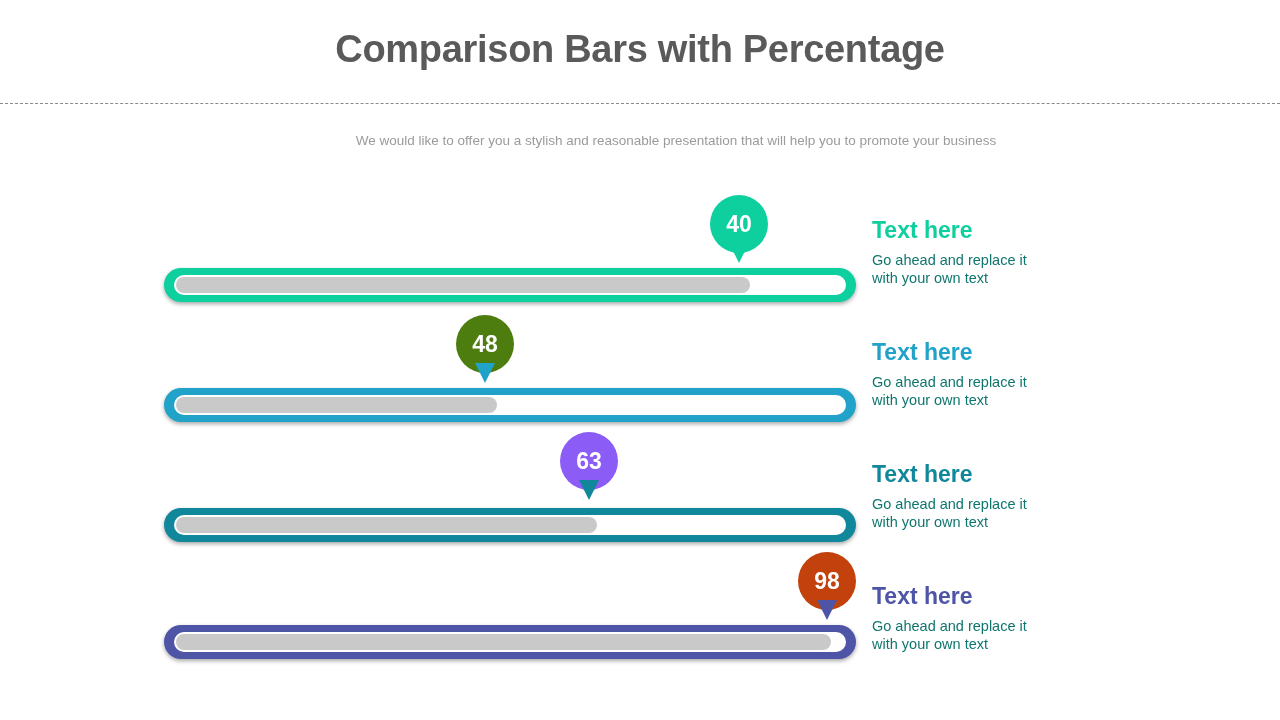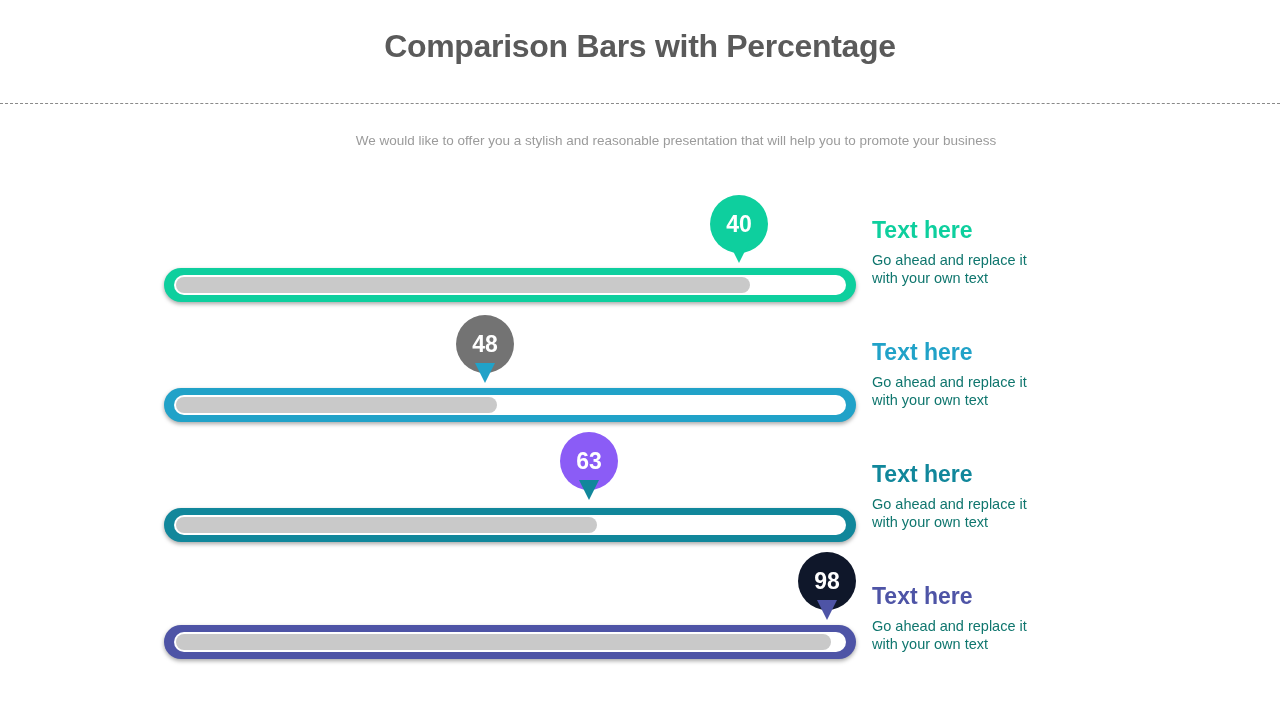--- a/index.html
+++ b/index.html
@@ -15,21 +15,21 @@
     position: relative;
   }
 
   
   #slide-title {
     position: absolute;
     top: 28px;
     left: 0;
     width: 1280px;
     text-align: center;
-    font-size: 32px;
+    font-size: 38px;
     font-weight: bold;
     color: #5a5a5a;
     letter-spacing: -0.3px;
   }
 
   #title-divider {
     position: absolute;
     top: 103px;
     left: 0;
     width: 1280px;
@@ -159,21 +159,21 @@
   </div>
   <div class="row-text" id="text-0" style="top: 218px;">
     <div class="row-heading" id="head-0" style="color: rgb(14, 207, 158);">Text here</div>
     <div class="row-desc">Go ahead and replace it
 with your own text</div>
   </div>
 </div>
 
 <div class="row" id="row-1" style="top: 0px;">
   <div class="badge-wrap" id="badge-1" style="left: 456px; top: 315px;">
-    <div class="badge-circle" style="background: #737373;">48</div>
+    <div class="badge-circle" style="background: #4d7c0f;">48</div>
     <div class="badge-tail" style="border-top-color: rgb(33, 162, 200);"></div>
   </div>
   <div class="bar-outer" id="bar-1" style="top: 388px; background: rgb(33, 162, 200);">
     <div class="bar-inner">
       <div class="bar-fill" id="fill-1" style="width: 320.64px;"></div>
     </div>
   </div>
   <div class="row-text" id="text-1" style="top: 340px;">
     <div class="row-heading" id="head-1" style="color: rgb(33, 162, 200);">Text here</div>
     <div class="row-desc">Go ahead and replace it
@@ -193,21 +193,21 @@
   </div>
   <div class="row-text" id="text-2" style="top: 462px;">
     <div class="row-heading" id="head-2" style="color: rgb(17, 135, 155);">Text here</div>
     <div class="row-desc">Go ahead and replace it
 with your own text</div>
   </div>
 </div>
 
 <div class="row" id="row-3" style="top: 0px;">
   <div class="badge-wrap" id="badge-3" style="left: 798px; top: 552px;">
-    <div class="badge-circle" style="background: #0f172a;">98</div>
+    <div class="badge-circle" style="background: #c2410c;">98</div>
     <div class="badge-tail" style="border-top-color: rgb(78, 84, 166);"></div>
   </div>
   <div class="bar-outer" id="bar-3" style="top: 625px; background: rgb(78, 84, 166);">
     <div class="bar-inner">
       <div class="bar-fill" id="fill-3" style="width: 654.64px;"></div>
     </div>
   </div>
   <div class="row-text" id="text-3" style="top: 584px;">
     <div class="row-heading" id="head-3" style="color: rgb(78, 84, 166);">Text here</div>
     <div class="row-desc">Go ahead and replace it

